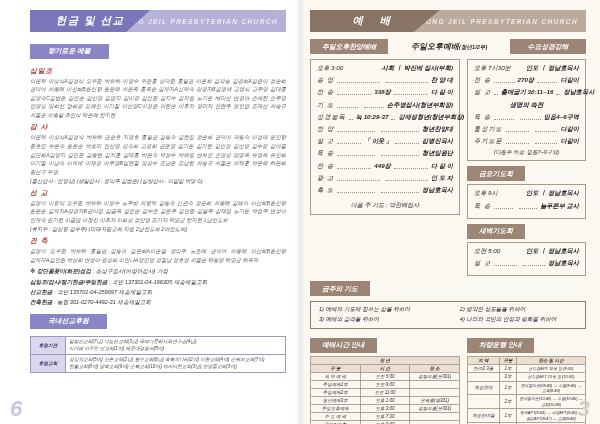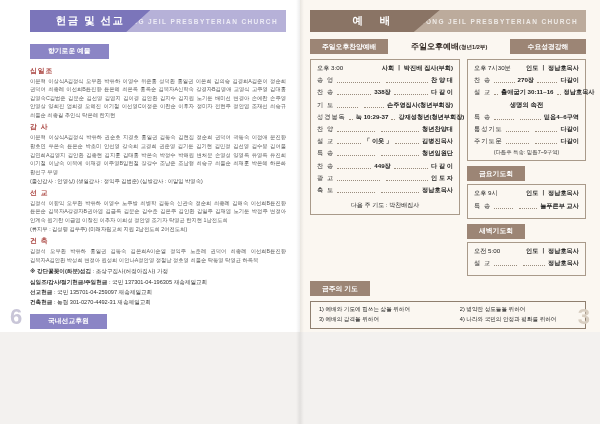--- a/index.html
+++ b/index.html
@@ -1,18 +1,18 @@
 <!DOCTYPE html>
 <html><head>
 <meta charset="utf-8">
 <style>
   html,body{margin:0;padding:0;}
   body{width:600px;height:424px;background:#f3f1ef;font-family:"Liberation Sans","DejaVu Sans",sans-serif;position:relative;overflow:hidden;}
   .spread{display:flex;width:600px;height:424px;}
-  .page{width:300px;height:332px;box-sizing:border-box;position:relative;overflow:hidden;}
+  .page{width:300px;height:424px;box-sizing:border-box;position:relative;overflow:hidden;font-style:italic;}
   .page-left{background:#ffffff;padding:10px 14px 0 30px;}
   .page-right{background:#fbf7f1;padding:10px 14px 12px 10px;}
   .fold{position:absolute;left:296px;top:0;width:8px;height:424px;background:linear-gradient(90deg,rgba(0,0,0,0),rgba(0,0,0,0.07),rgba(0,0,0,0));pointer-events:none;}
 
   
   .band{position:relative;height:22px;margin-bottom:7px;}
   .band-light{position:absolute;left:0;right:0;top:0;bottom:0;display:flex;align-items:center;justify-content:flex-end;padding-right:8px;font-size:6.5px;letter-spacing:1.4px;font-weight:bold;color:rgba(255,255,255,0.75);}
   .page-left .band-light{background:#b6b1d8;}
   .page-right .band-light{background:#bcab9c;}
   .band-dark{position:absolute;left:0;top:0;height:100%;width:47%;display:flex;align-items:center;justify-content:center;color:#fff;font-weight:bold;font-size:10.5px;clip-path:polygon(0 0,100% 0,80% 100%,0 100%);}

